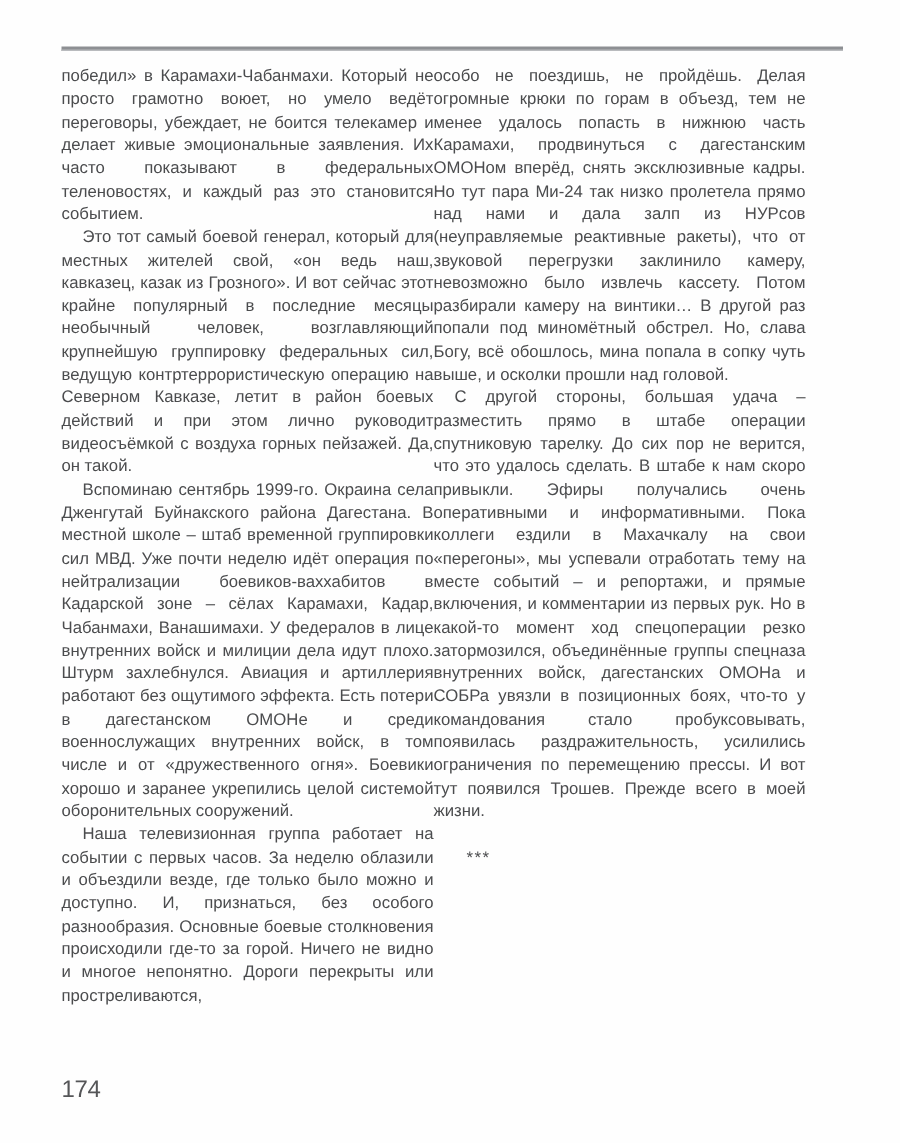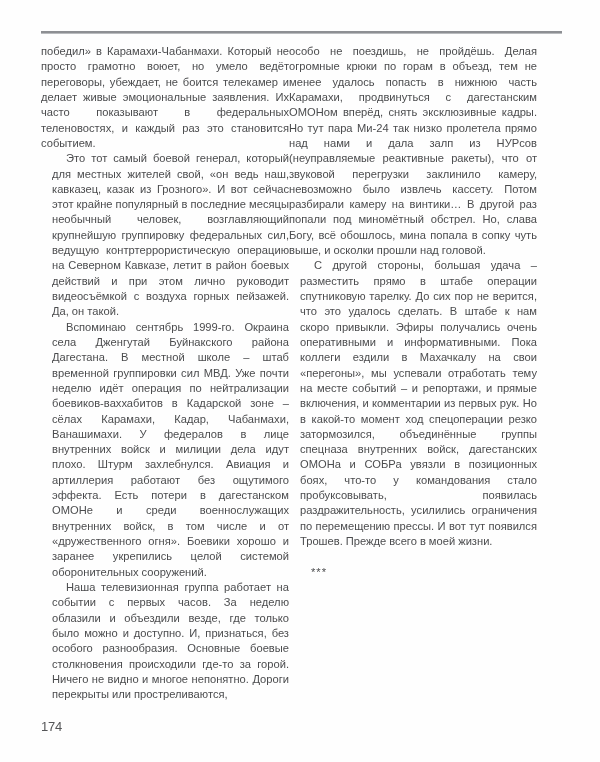--- a/index.html
+++ b/index.html
@@ -59,21 +59,20 @@
     line-height: 15.32px;
     text-align: justify;
     text-justify: inter-word;
     hyphens: manual;
     word-spacing: -0.1px;
     letter-spacing: 0.01px;
   }
 
   .column p.indent {
     text-indent: 14px;
-    margin-left: 11px;
   }
 
   .column p.stars {
     text-indent: 0;
     text-align: left;
     padding-left: 22px;
     margin-top: 15.3px;
     margin-bottom: 0;
     letter-spacing: 1px;
     color: #4b4c4e;
@@ -81,21 +80,21 @@
 
   .column p.after-stars {
     text-indent: 14px;
   }
 
   
   .folio {
     position: absolute;
     left: 41px;
     top: 720px;
-    font-size: 13px;
+    font-size: 16px;
     line-height: 13px;
     color: #555658;
     letter-spacing: -0.2px;
   }
 </style>
 </head>
 <body>
 
 <div class="page">
 

